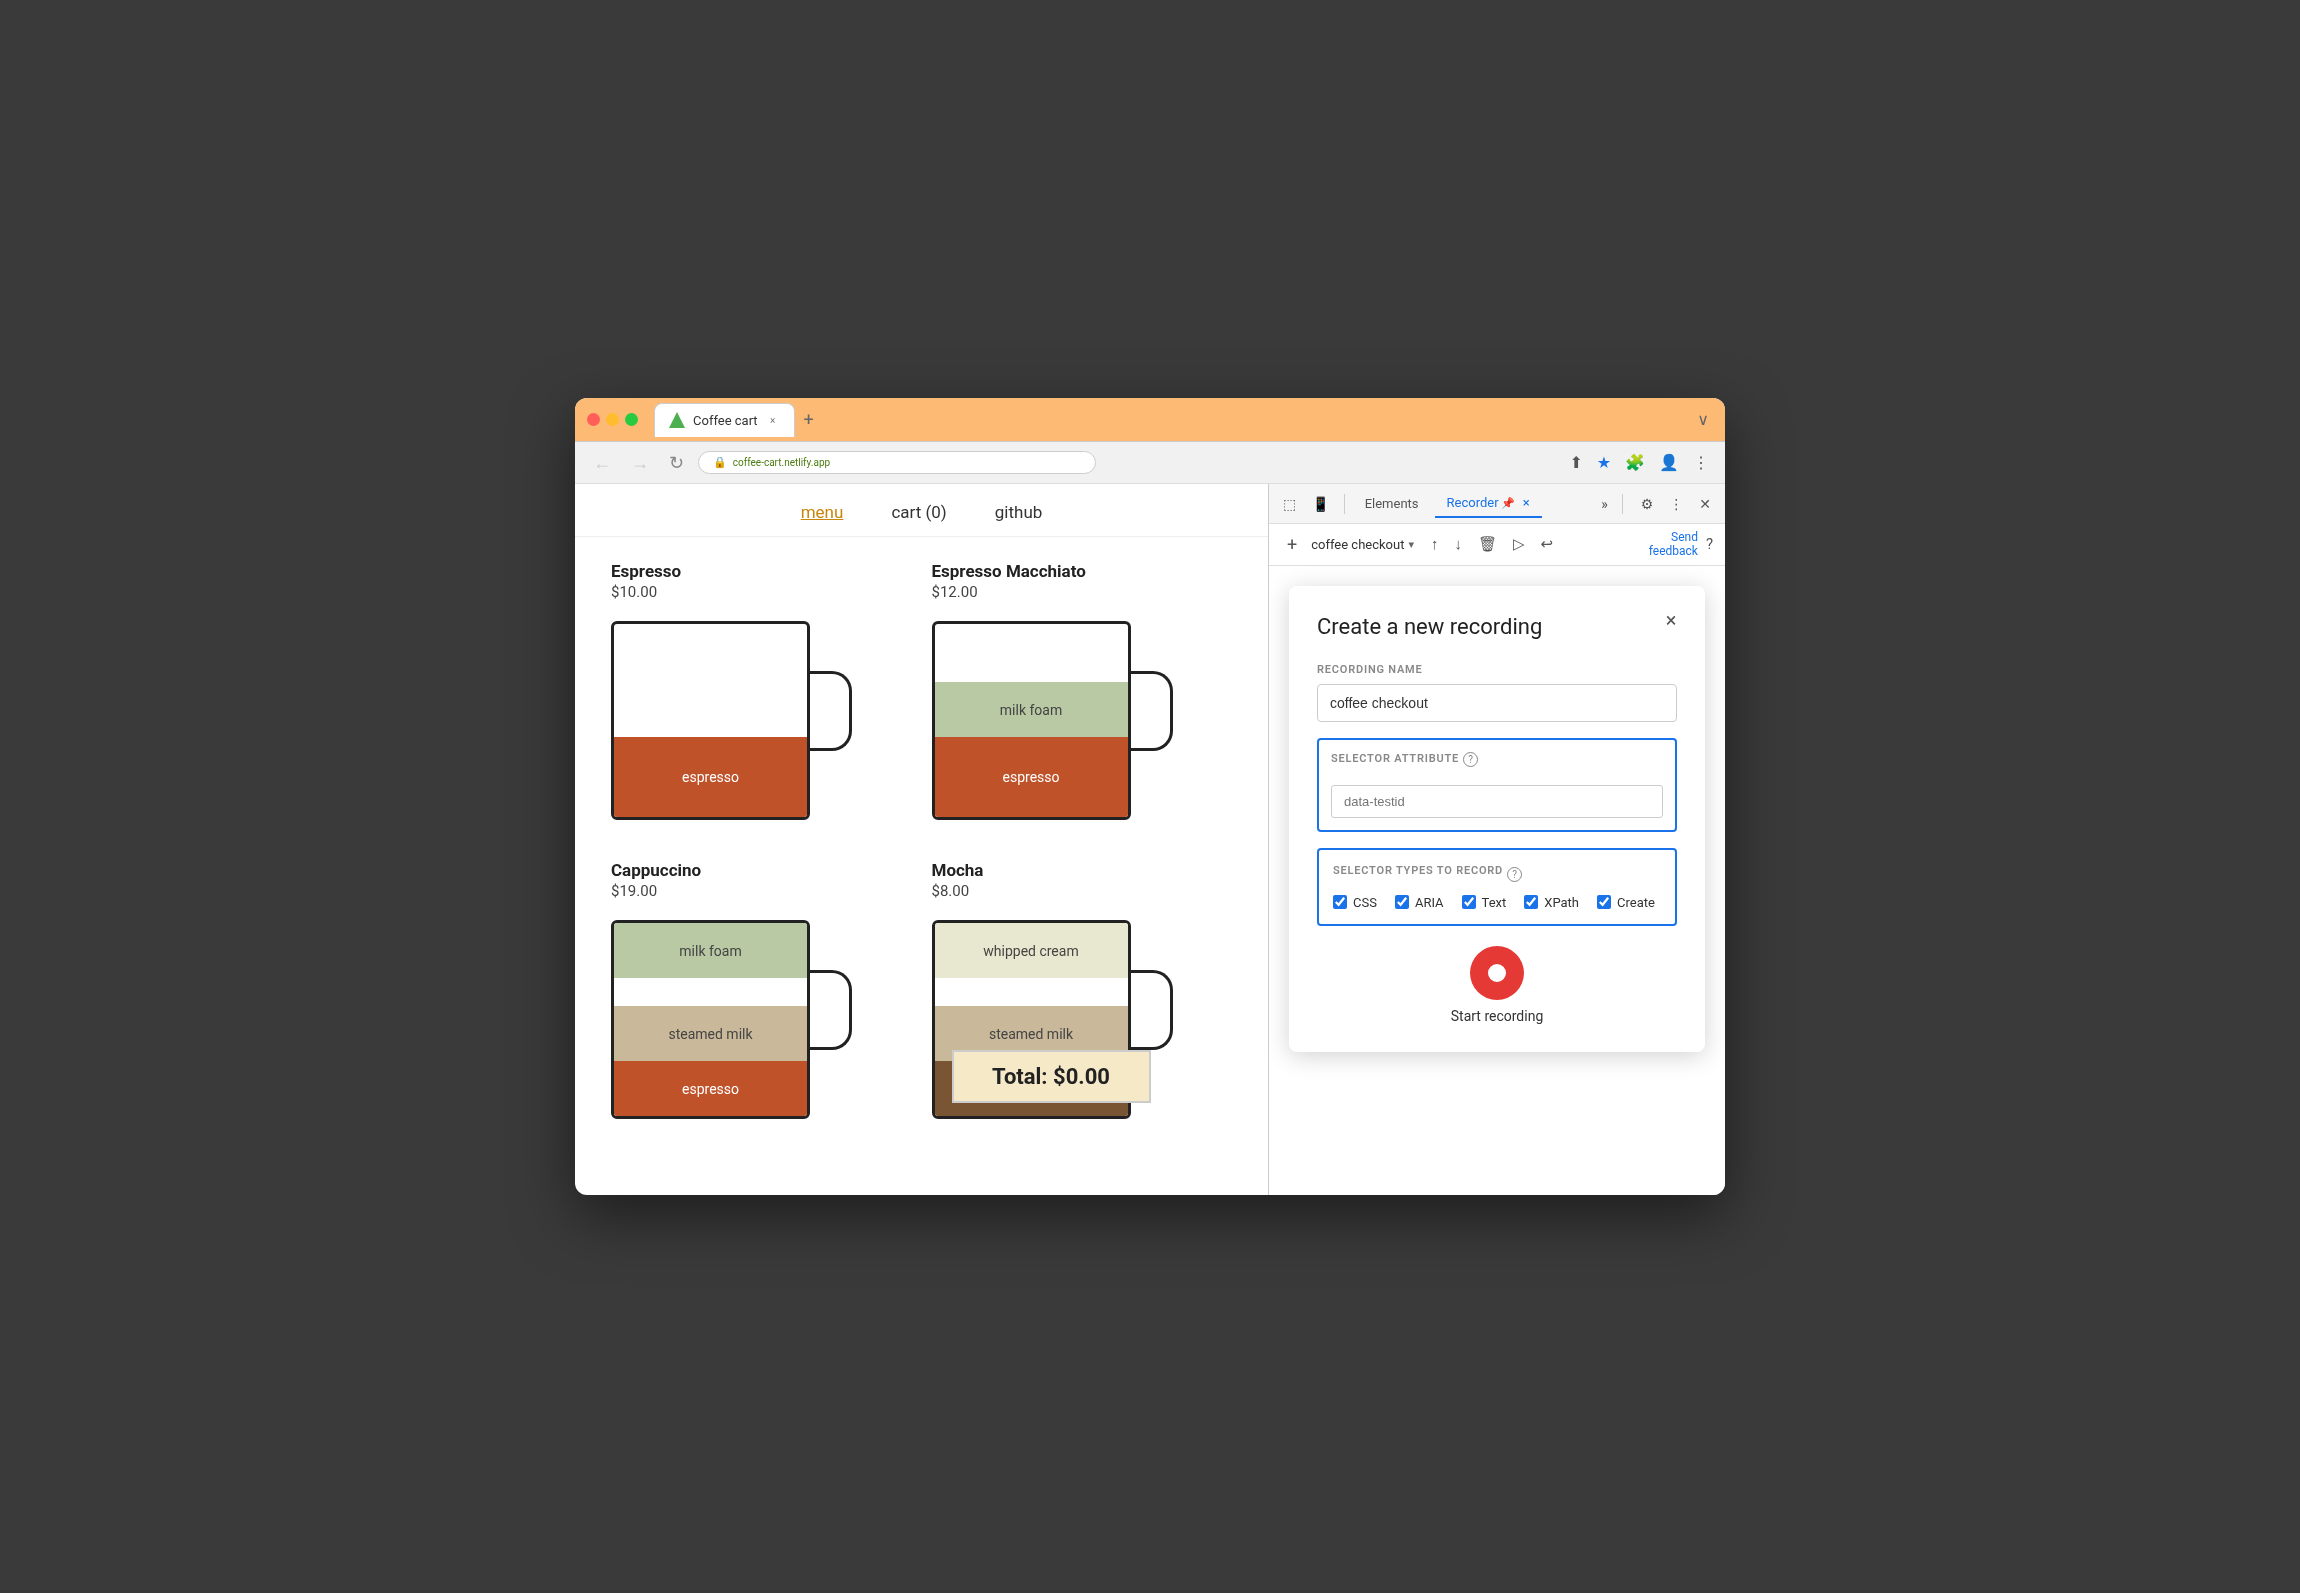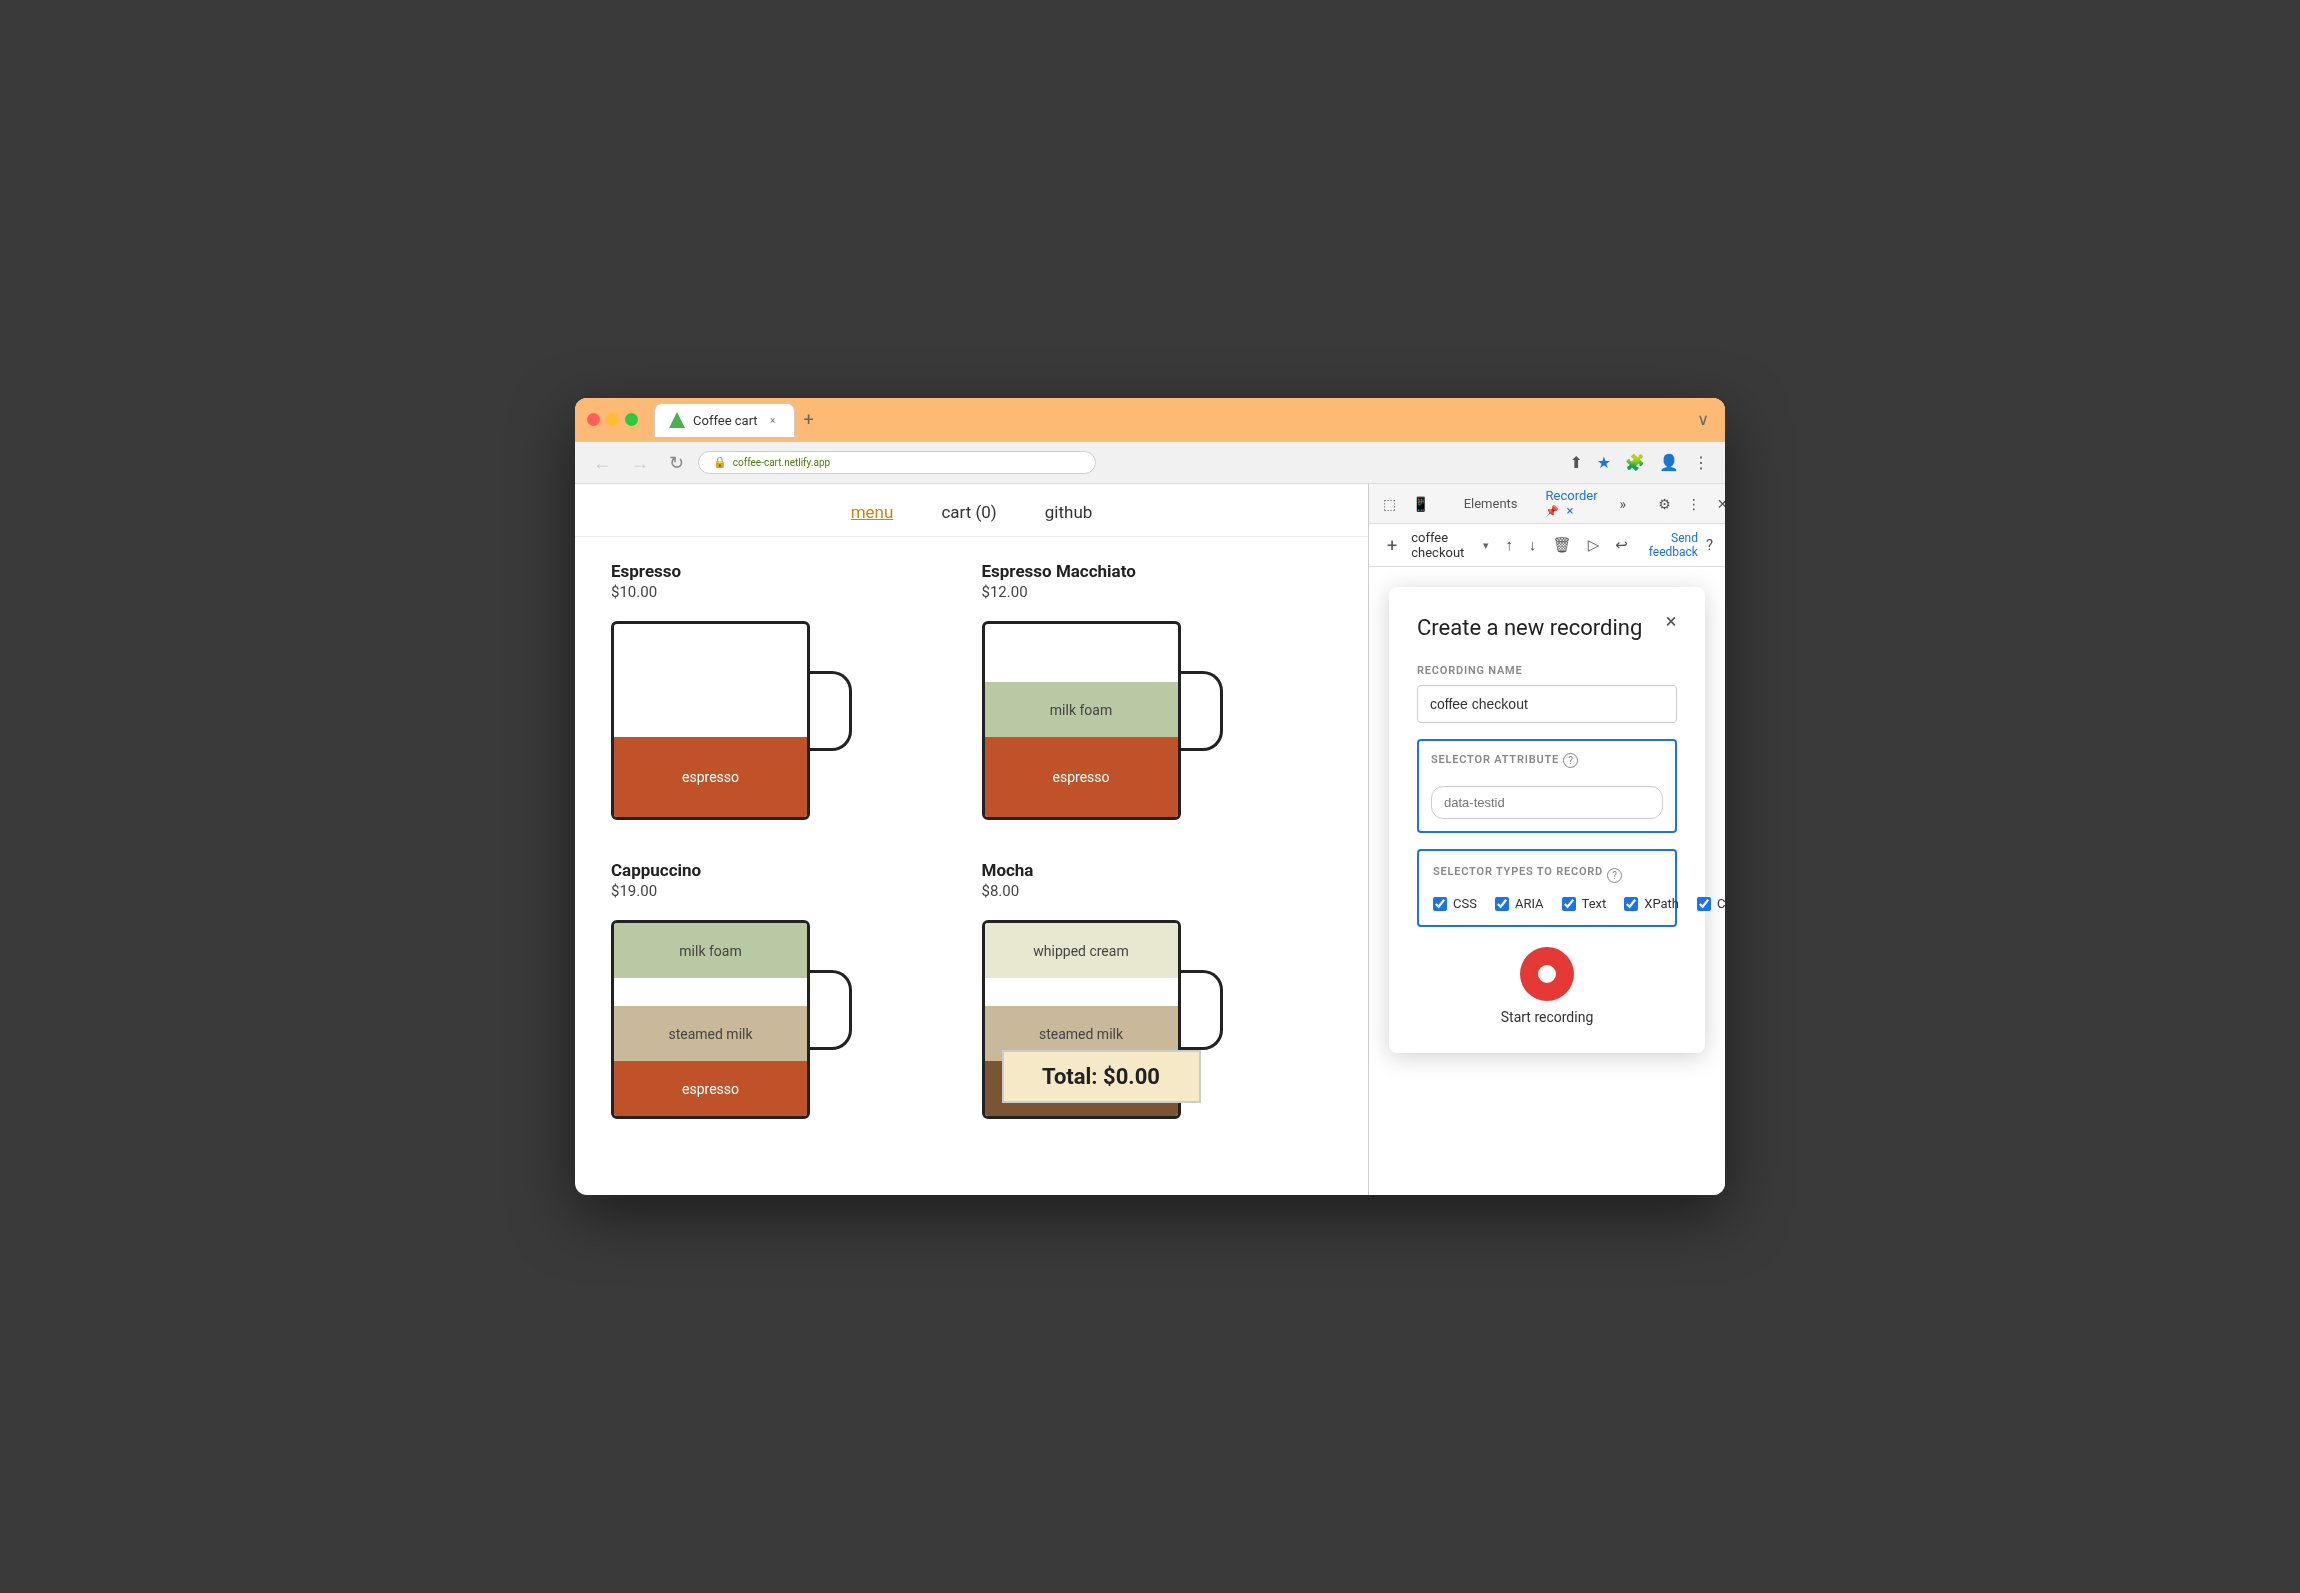--- a/index.html
+++ b/index.html
@@ -133,21 +133,21 @@
 
     
     .main-area {
       display: flex;
       flex: 1;
       overflow: hidden;
     }
 
     
     .website {
-      width: 794px;
+      width: 694px;
       flex-shrink: 0;
       display: flex;
       flex-direction: column;
       overflow-y: auto;
       border-right: 1px solid #ccc;
     }
 
     
     .site-nav {
       display: flex;
@@ -431,21 +431,21 @@
       padding: 12px;
       margin-bottom: 16px;
     }
     .selector-attr-label {
       display: flex;
       margin-bottom: 12px;
     }
     .selector-attr-input {
       width: 100%;
       border: 1px solid #ccc;
-      border-radius: 12px;
+      border-radius: 3px;
       padding: 8px 12px;
       font-size: 13px;
       color: #999;
       outline: none;
     }
 
     .selector-types-box {
       border: 2px solid #1a73e8;
       border-radius: 4px;
       padding: 14px;

